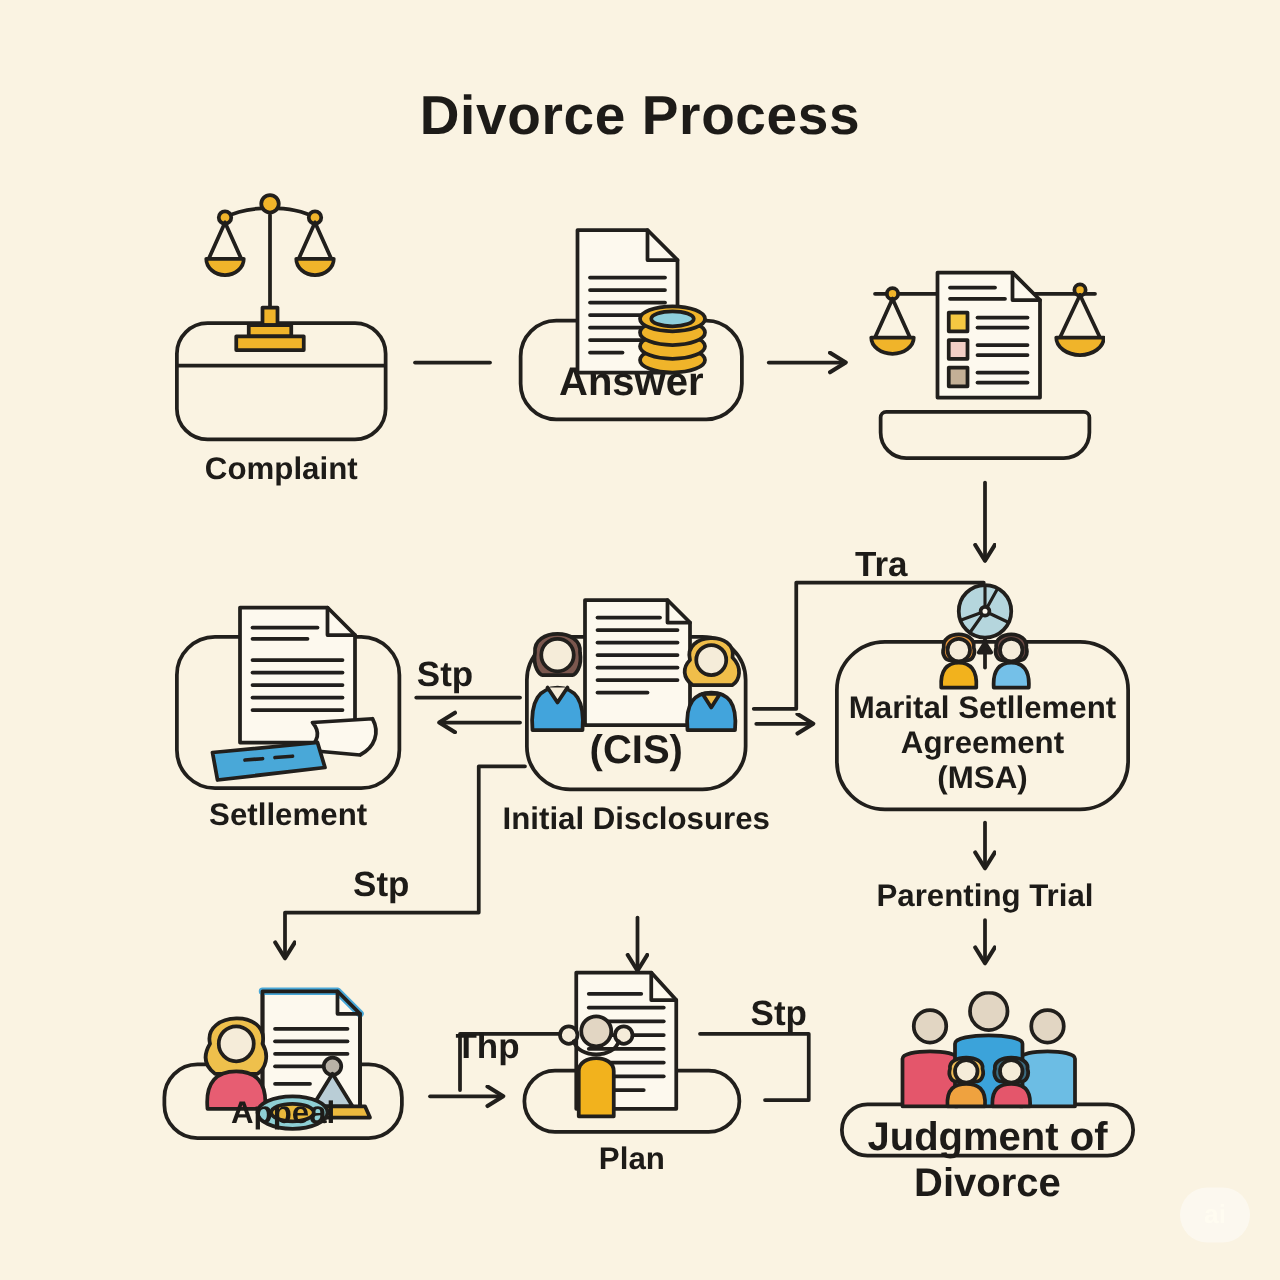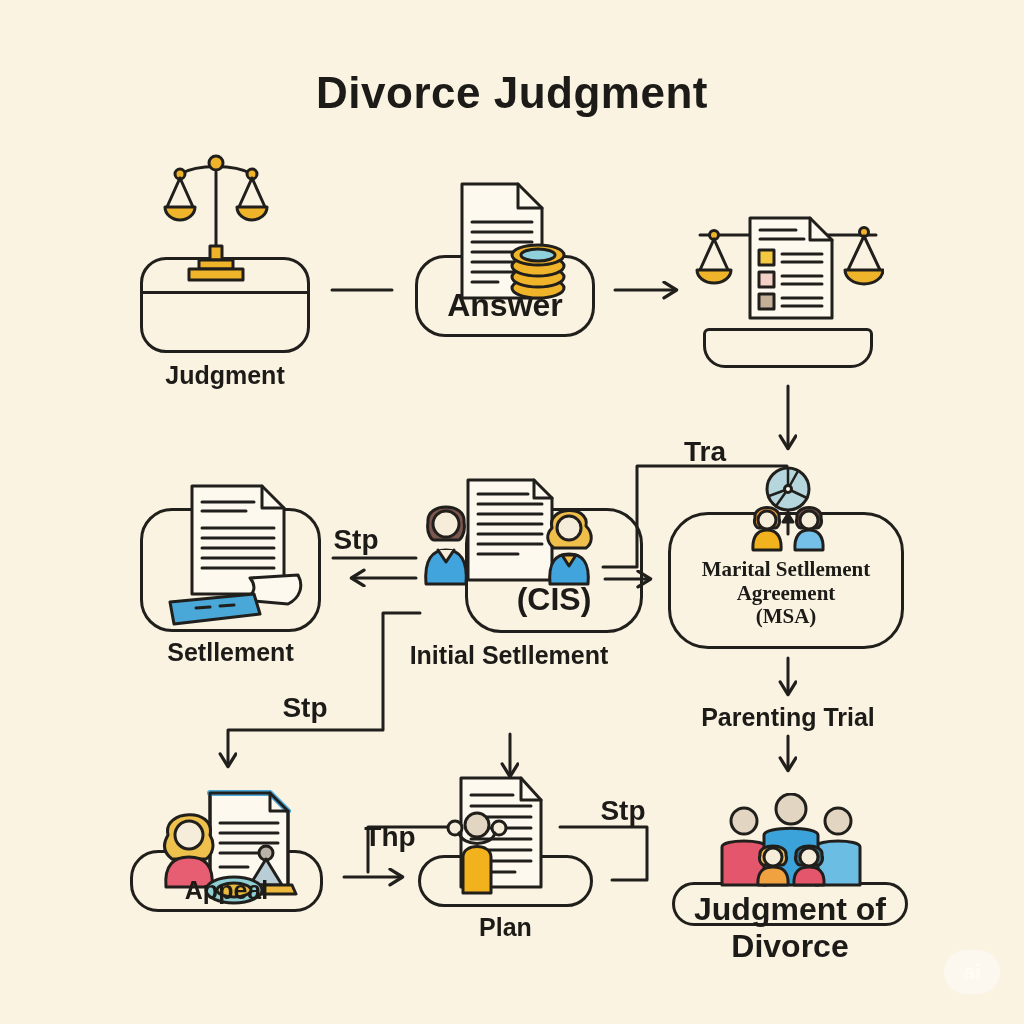--- a/index.html
+++ b/index.html
@@ -5,35 +5,35 @@
   html,body{margin:0;padding:0;background:#faf3e2;}
   #canvas{position:relative;width:1024px;height:1024px;background:#faf3e2;overflow:hidden;
           font-family:"Liberation Sans",sans-serif;color:#1d1b18;}
   .abs{position:absolute;}
   .title{width:1024px;top:68px;left:0;text-align:center;font-size:44px;font-weight:700;letter-spacing:.5px;}
   .node-box{border:3px solid #211f1c;background:transparent;box-sizing:border-box;z-index:1;}
   .label{font-weight:700;text-align:center;font-size:25px;z-index:4;}
   .edge-label{font-weight:700;font-size:28px;text-align:center;z-index:4;}
   .inner-label{position:absolute;left:0;right:0;text-align:center;font-weight:700;font-size:32px;}
   .msa-text{white-space:pre-line;line-height:1.12;display:flex;align-items:center;justify-content:center;height:100%;
-            padding-top:26px;box-sizing:border-box;font-weight:700;font-size:21px;text-align:center;font-family:Liberation Serif, serif;}
+            padding-top:26px;box-sizing:border-box;font-weight:700;font-size:25px;text-align:center;}
   svg{display:block;}
   .icon{z-index:3;}
   #connectors{position:absolute;left:0;top:0;z-index:2;}
   .divider{position:absolute;left:-1px;right:-1px;top:31px;border-top:3px solid #211f1c;}
   .watermark{left:944px;top:950px;width:56px;height:44px;border-radius:24px;background:rgba(255,255,255,.45);
              display:flex;align-items:center;justify-content:center;font-weight:700;font-size:21px;
              color:rgba(255,252,240,.95);z-index:5;}
 </style>
 </head>
 <body>
 
 <div id="canvas">
 
-  <div class="abs title">Divorce Judgment</div>
+  <div class="abs title">Divorce Process</div>
 
   <svg id="connectors" width="1024" height="1024" viewBox="0 0 1024 1024">
     <defs>
       <marker id="ah" markerWidth="7" markerHeight="7" refX="4.6" refY="3" orient="auto" markerUnits="strokeWidth">
         <path d="M0.6,0.4 L4.8,3 L0.6,5.6" fill="none" stroke="#211f1c" stroke-width="1.1" stroke-linecap="round" stroke-linejoin="round"></path>
       </marker>
     </defs>
     <g stroke="#211f1c" stroke-width="3" fill="none" stroke-linecap="round" stroke-linejoin="round">
       <line x1="332" y1="290" x2="392" y2="290"></line>
       <line x1="615" y1="290" x2="676" y2="290" marker-end="url(#ah)"></line>
@@ -64,21 +64,21 @@
       <path d="M2,57 L32,57 A15 13 0 0 1 2,57 Z" fill="#f0b42a"></path>
       <path d="M74,57 L104,57 A15 13 0 0 1 74,57 Z" fill="#f0b42a"></path>
       <rect x="47" y="96" width="12" height="14" fill="#f0b42a"></rect>
       <rect x="36" y="110" width="34" height="9" fill="#f0b42a"></rect>
       <rect x="26" y="119" width="54" height="11" fill="#f0b42a"></rect>
     </g>
   </svg>
   <div class="abs node-box" style="left:140px;top:257px;width:170px;height:96px;border-radius:26px;">
     <div class="divider"></div>
   </div>
-  <div class="abs label" style="left:140px;top:361px;width:170px;">Judgment</div>
+  <div class="abs label" style="left:140px;top:361px;width:170px;">Complaint</div>
 
   <div class="abs node-box" style="left:415px;top:255px;width:180px;height:82px;border-radius:30px;">
     <div class="inner-label" style="bottom:10px;">Answer</div>
   </div>
   <svg class="abs icon" style="left:450px;top:180px;" width="118" height="122" viewBox="0 0 118 122">
     <g stroke="#211f1c" stroke-width="3" stroke-linecap="round" stroke-linejoin="round">
       <path d="M12,4 L68,4 L92,28 L92,118 L12,118 Z" fill="#fdf9ee"></path>
       <path d="M68,4 L68,28 L92,28" fill="none"></path>
       <line x1="22" y1="42" x2="82" y2="42"></line>
         <line x1="22" y1="52" x2="82" y2="52"></line>
@@ -134,21 +134,21 @@
         <line x1="44" y1="80" x2="116" y2="80"></line>
       <line x1="44" y1="90" x2="116" y2="90"></line>
       <path d="M92,100 L140,97 C146,108 142,120 130,126 L86,122 C98,116 98,107 92,100 Z" fill="#fdf9ee"></path>
       <path d="M12,124 L96,116 L102,136 L16,146 Z" fill="#49a8d8"></path>
       <line x1="38" y1="130" x2="52" y2="129"></line>
         <line x1="62" y1="128" x2="76" y2="127"></line>
     </g>
   </svg>
   <div class="abs label" style="left:140px;top:638px;width:181px;">Setllement</div>
 
-  <div class="abs node-box" style="left:420px;top:508px;width:178px;height:125px;border-radius:36px;margin-left:45px;">
+  <div class="abs node-box" style="left:420px;top:508px;width:178px;height:125px;border-radius:36px;">
     <div class="inner-label" style="bottom:12px;">(CIS)</div>
   </div>
   <svg class="abs icon" style="left:418px;top:476px;" width="182" height="112" viewBox="0 0 182 112">
     <g stroke="#211f1c" stroke-width="3" stroke-linecap="round" stroke-linejoin="round">
       <path d="M50,4 L116,4 L134,22 L134,104 L50,104 Z" fill="#fdf9ee"></path>
       <path d="M116,4 L116,22 L134,22" fill="none"></path>
       <line x1="60" y1="18" x2="110" y2="18"></line>
         <line x1="60" y1="28" x2="124" y2="28"></line>
       <line x1="60" y1="38" x2="124" y2="38"></line>
         <line x1="60" y1="48" x2="124" y2="48"></line>
@@ -158,21 +158,21 @@
       <path d="M10,46 C8,26 48,26 46,46 C48,58 42,64 40,64 L16,64 C14,64 8,58 10,46 Z" fill="#7b574e"></path>
       <circle cx="28" cy="48" r="13" fill="#f5ecd9"></circle>
       <path d="M8,108 C6,84 14,74 28,74 C42,74 50,84 48,108 Z" fill="#42a4dc"></path>
       <path d="M20,74 L28,86 L36,74" fill="#f5ecd9"></path>
       <path d="M134,52 C128,30 172,28 168,50 C176,58 174,68 168,72 L136,72 C128,66 128,58 134,52 Z" fill="#f0be4a"></path>
       <circle cx="151" cy="52" r="12" fill="#f5ecd9"></circle>
       <path d="M132,108 C130,86 138,78 151,78 C164,78 172,86 170,108 Z" fill="#42a4dc"></path>
       <path d="M144,79 L151,90 L158,79 Z" fill="#f0be4a"></path>
     </g>
   </svg>
-  <div class="abs label" style="left:399px;top:641px;width:220px;">Initial Setllement</div>
+  <div class="abs label" style="left:399px;top:641px;width:220px;">Initial Disclosures</div>
 
   <div class="abs node-box" style="left:668px;top:512px;width:236px;height:137px;border-radius:40px;">
     <div class="msa-text">Marital Setllement
 Agreement
 (MSA)</div>
   </div>
   <svg class="abs icon" style="left:743px;top:462px;" width="90" height="90" viewBox="0 0 90 90">
     <g stroke="#211f1c" stroke-width="3" stroke-linecap="round" stroke-linejoin="round">
       <line x1="45" y1="48" x2="45" y2="72"></line>
       <circle cx="45" cy="27" r="21" fill="#b5d6dd"></circle>

